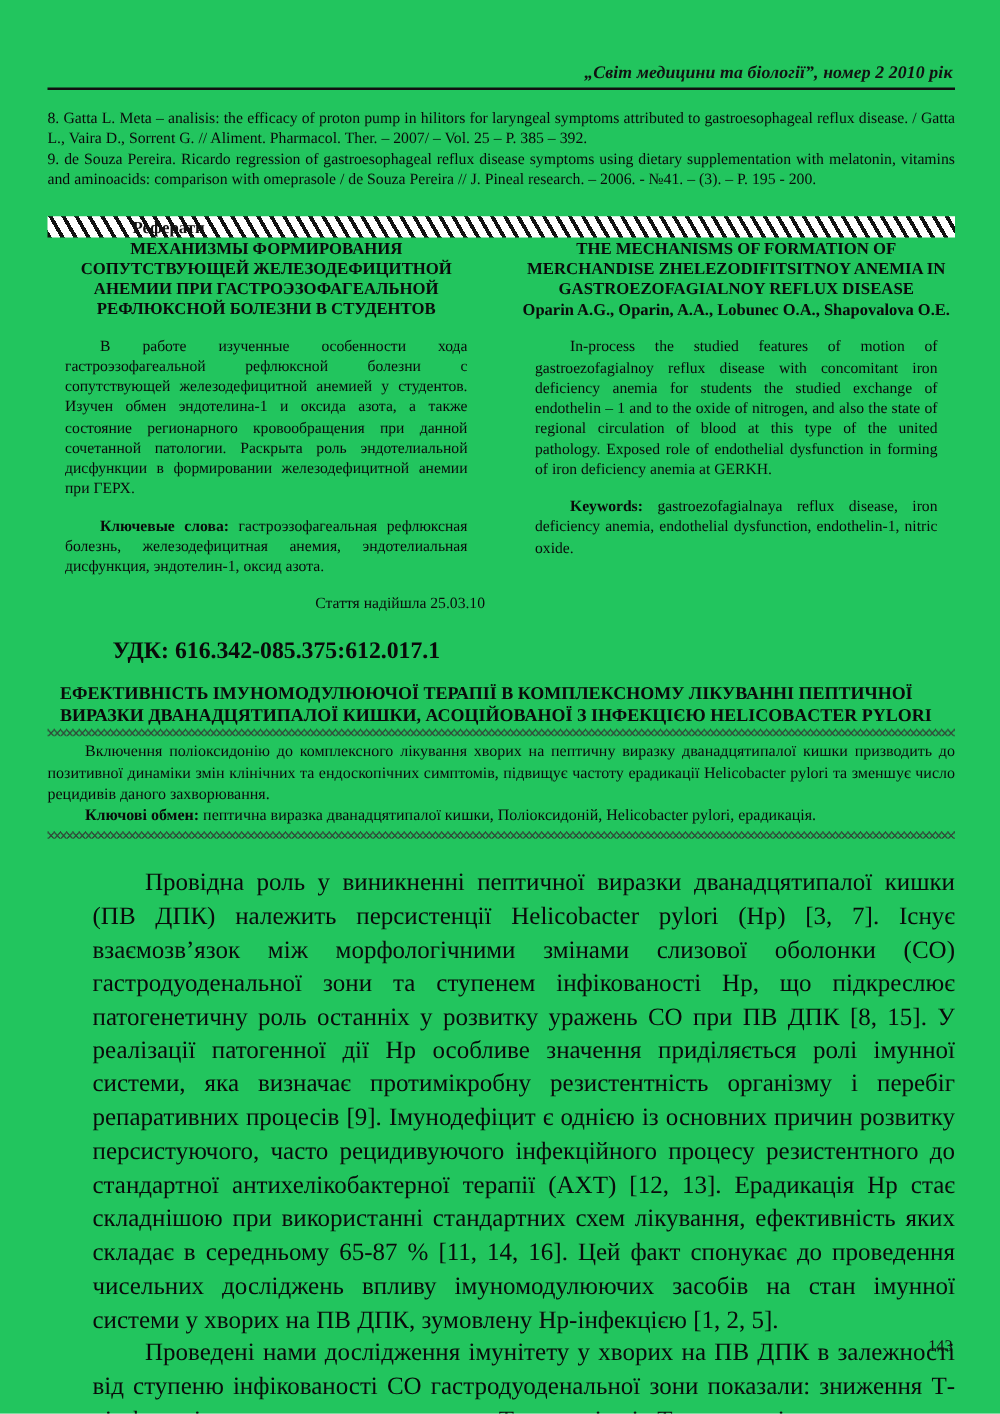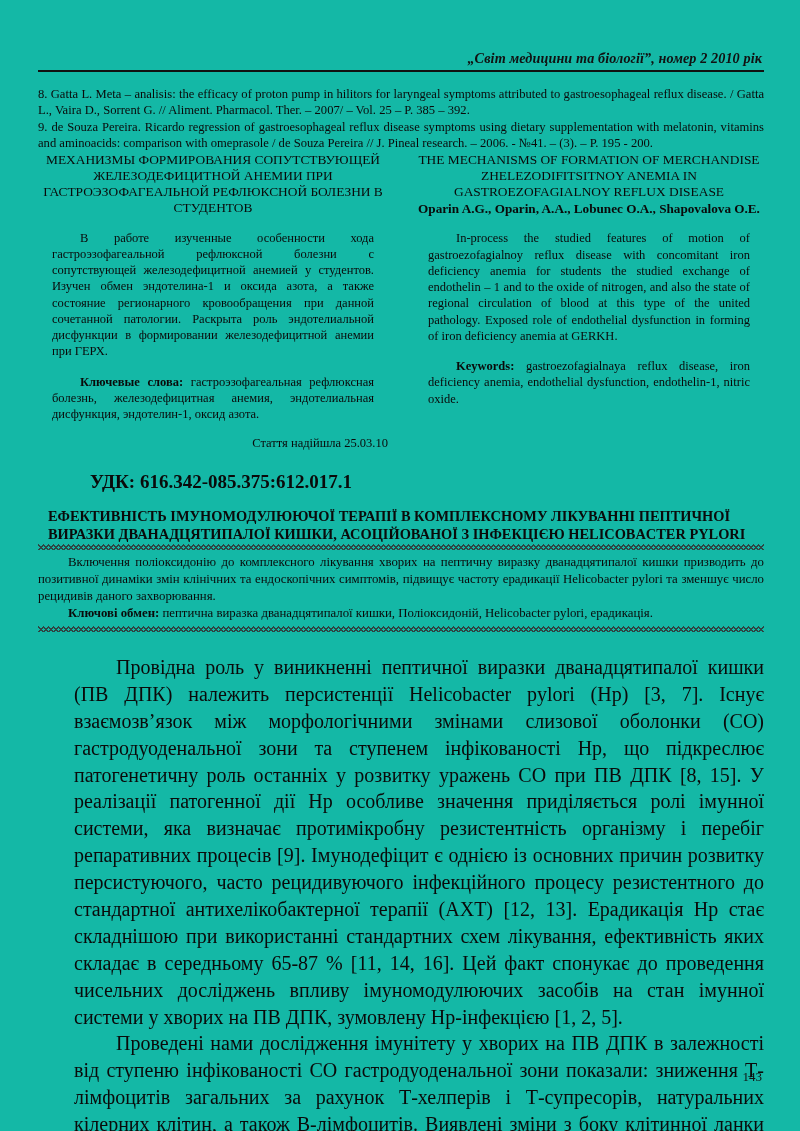--- a/index.html
+++ b/index.html
@@ -10,21 +10,21 @@
   }
   body {
     font-family: "Liberation Serif", "DejaVu Serif", serif;
     color: #0a0a0a;
   }
   .page {
     position: relative;
     width: 800px;
     height: 1131px;
     margin: 0 auto;
-    background: #14b8a6;
+    background: #22c55e;
     overflow: hidden;
     box-sizing: border-box;
   }
   .sheet {
     position: absolute;
     left: 38px;
     top: 0;
     width: 726px;
     height: 1131px;
   }
@@ -89,21 +89,21 @@
     display: flex;
     gap: 26px;
     margin-top: 1px;
   }
   .abs-col {
     flex: 1 1 0;
     min-width: 0;
   }
   .abs-title {
     text-align: center;
-    font-weight: normal;
+    font-weight: bold;
     font-size: 13.4px;
     line-height: 1.18;
     text-transform: uppercase;
   }
   .abs-authors {
     text-align: center;
     font-weight: bold;
     font-size: 13.2px;
     line-height: 1.18;
     margin-top: 1px;
@@ -207,20 +207,23 @@
  <div class="sheet">
 
   <div class="running-head">„Світ медицини та біології”, номер 2 2010 рік</div>
   <div class="head-rule"></div>
 
   <div class="refs">
     <p>8. Gatta L. Meta – analisis: the efficacy of proton pump in hilitors for laryngeal symptoms attributed to gastroesophageal reflux disease. / Gatta L., Vaira D., Sorrent G. // Aliment. Pharmacol. Ther. – 2007/ – Vol. 25 – P. 385 – 392.</p>
     <p>9. de Souza Pereira. Ricardo regression of gastroesophageal reflux disease symptoms using dietary supplementation with melatonin, vitamins and aminoacids: comparison with omeprasole / de Souza Pereira // J. Pineal research. – 2006. - №41. – (3). – P. 195 - 200.</p>
   </div>
 
+  <div class="hatch banner-referaty">
+    <span class="hatch-label">Реферати</span>
+  </div>
 
   <div class="abs-cols">
 
     <div class="abs-col">
       <div class="abs-title">МЕХАНИЗМЫ ФОРМИРОВАНИЯ СОПУТСТВУЮЩЕЙ ЖЕЛЕЗОДЕФИЦИТНОЙ АНЕМИИ ПРИ ГАСТРОЭЗОФАГЕАЛЬНОЙ РЕФЛЮКСНОЙ БОЛЕЗНИ В СТУДЕНТОВ</div>
       <div class="abs-body">
         <p>В работе изученные особенности хода гастроэзофагеальной рефлюксной болезни с сопутствующей железодефицитной анемией у студентов. Изучен обмен эндотелина-1 и оксида азота, а также состояние регионарного кровообращения при данной сочетанной патологии. Раскрыта роль эндотелиальной дисфункции в формировании железодефицитной анемии при ГЕРХ.</p>
         <p class="kw"><b>Ключевые слова:</b><span> гастроэзофагеальная рефлюксная болезнь, железодефицитная анемия, эндотелиальная дисфункция, эндотелин-1, оксид азота.</span></p>
       </div>
       <div class="abs-received">Стаття надійшла 25.03.10</div>

